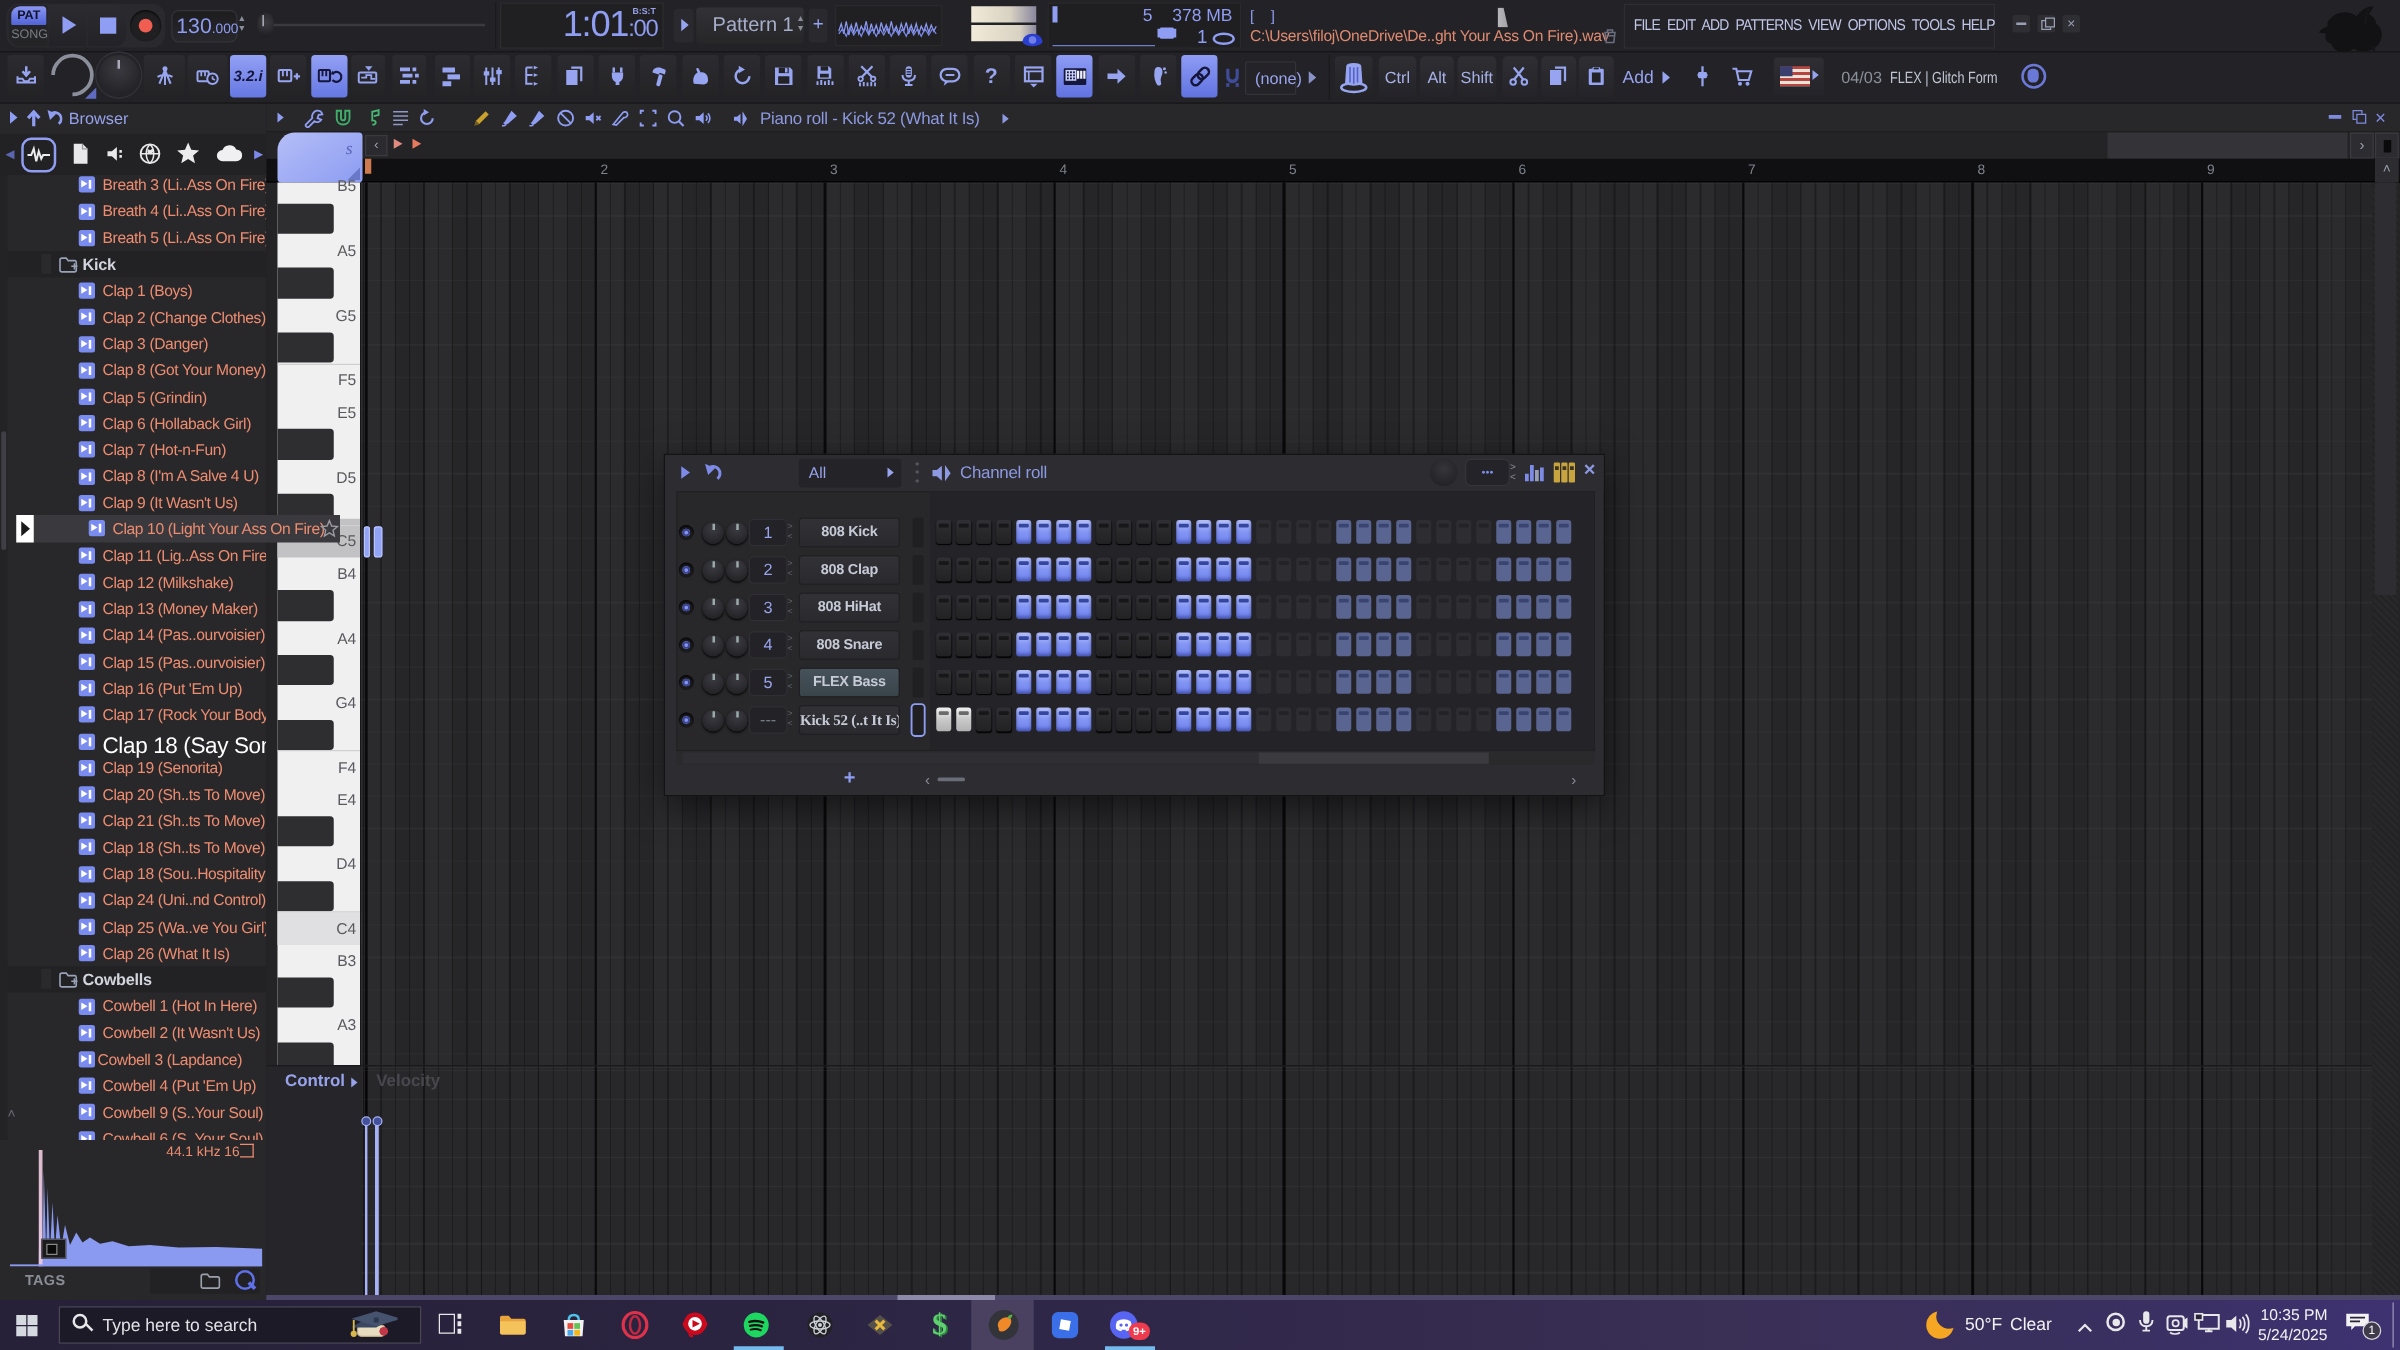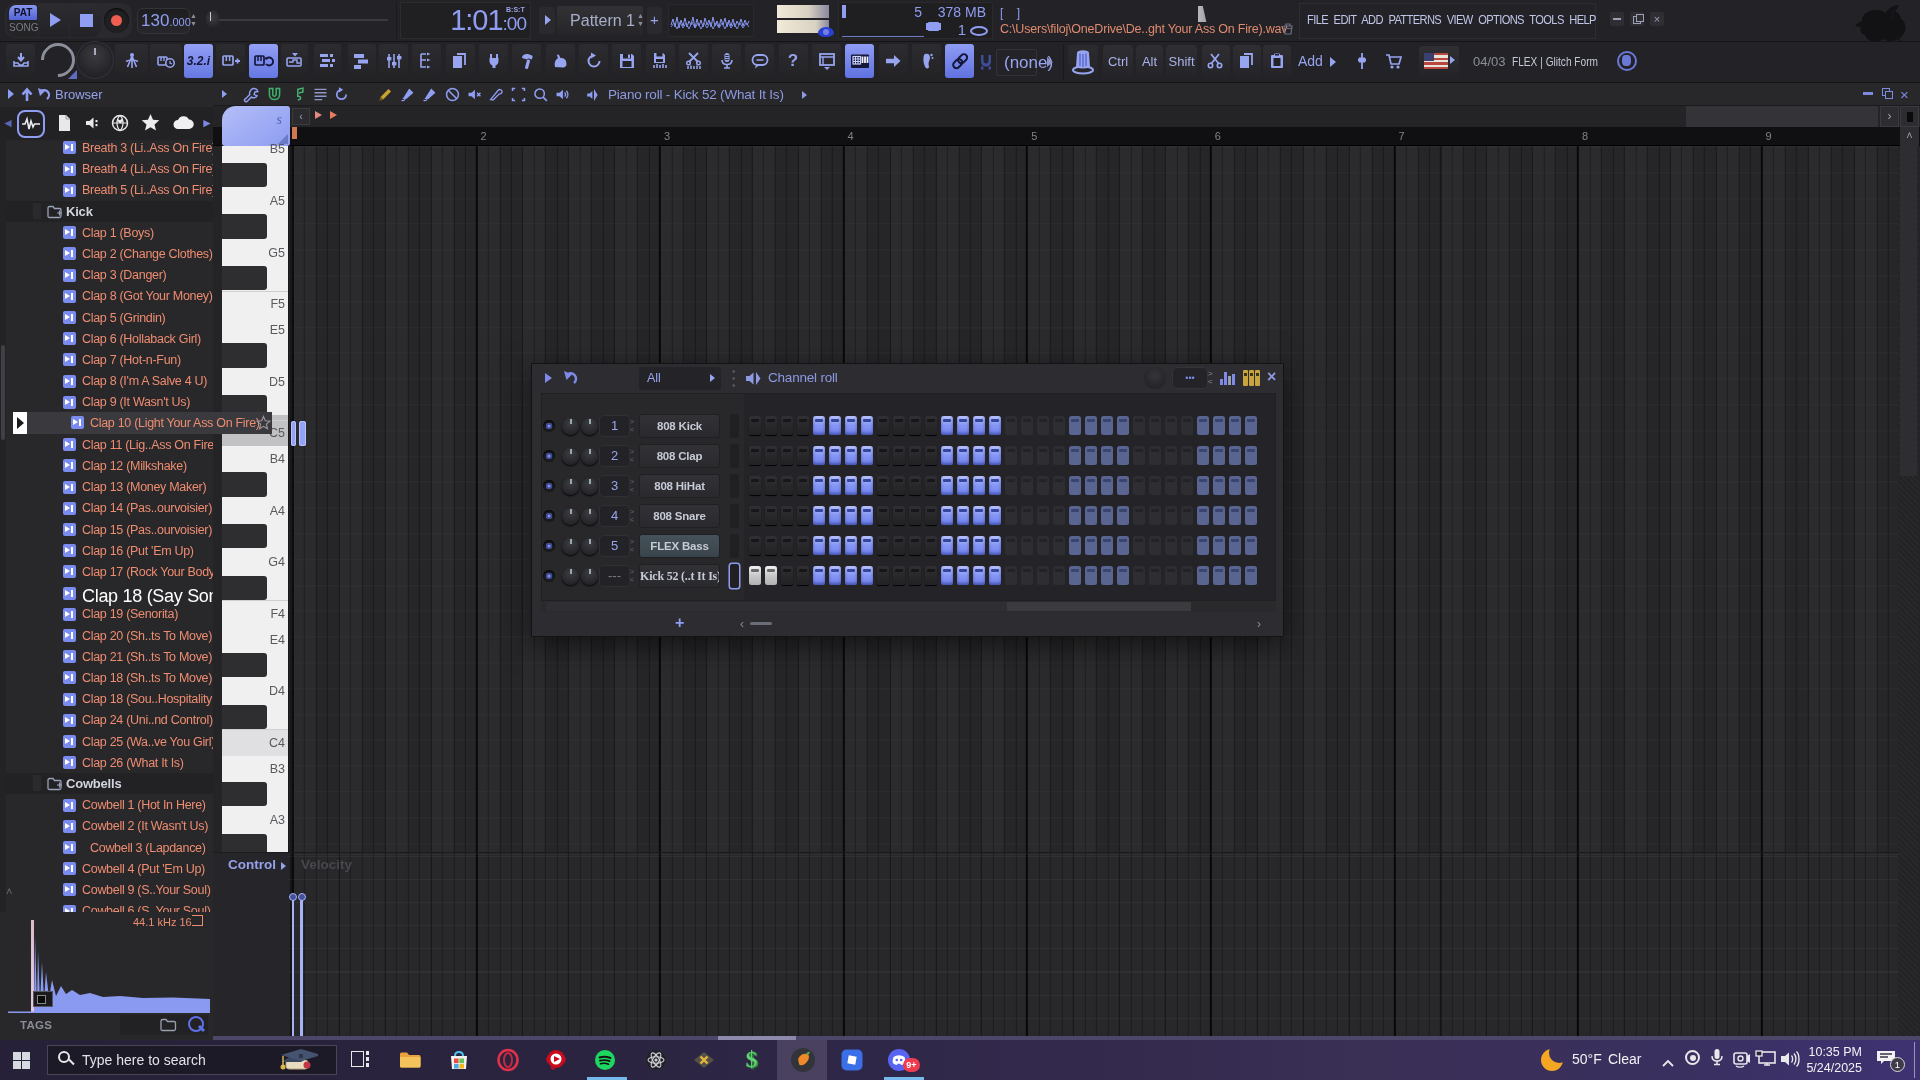--- a/index.html
+++ b/index.html
@@ -261,21 +261,21 @@
               <rect x="1.5" y="7" width="10" height="6.5" rx="3.2" fill="none" stroke="#14163a" stroke-width="2"></rect>
               <rect x="8.5" y="7" width="10" height="6.5" rx="3.2" fill="none" stroke="#14163a" stroke-width="2"></rect>
             </g>
           </svg></div>
       </div>
       <div class="abs" style="left: 979px; top: 11px;"><svg width="14" height="17" viewBox="0 0 14 17">
           <path d="M2 2 V8 C2 11.5 4 13.5 7 13.5 C10 13.5 12 11.5 12 8 V2 H9.5 V8 C9.5 9.5 8.5 10.5 7 10.5 C5.5 10.5 4.5 9.5 4.5 8 V2 Z" fill="#3f4c9a"></path>
           <rect x="2" y="13.5" width="2.5" height="3" fill="#3f4c9a"></rect>
           <rect x="9.5" y="13.5" width="2.5" height="3" fill="#3f4c9a"></rect>
         </svg></div>
-      <div class="abs" style="left: 996px; top: 7px; width: 41px; height: 27px; background: rgb(36, 36, 40); border: 1px solid rgb(50, 50, 55); border-radius: 2px; box-sizing: border-box; color: rgb(152, 164, 238); font-size: 17px; line-height: 25px;"><span style="margin-left:7px;">(none)</span></div>
+      <div class="abs" style="left: 996px; top: 7px; width: 41px; height: 27px; background: rgb(36, 36, 40); border: 1px solid rgb(50, 50, 55); border-radius: 2px; box-sizing: border-box; color: rgb(152, 164, 238); font-size: 13px; line-height: 25px;"><span style="margin-left:7px;">(none)</span></div>
       <div class="abs" style="left: 1047px; top: 15px; width: 0px; height: 0px; border-left: 6px solid rgb(138, 147, 200); border-top: 5px solid transparent; border-bottom: 5px solid transparent;"></div>
       <div class="abs" style="left: 1063px; top: 2px; width: 1px; height: 36px; background: rgb(26, 26, 28);"></div>
       <div class="abs" style="left: 1068px; top: 3px; width: 30px; height: 33px; background: linear-gradient(rgb(44, 44, 48), rgb(35, 35, 38)); border-radius: 3px;"><svg width="30" height="33">
           <ellipse cx="15" cy="25" rx="10" ry="3.5" fill="none" stroke="#97a4ef" stroke-width="2"></ellipse>
           <path d="M9 8 Q15 5.5 21 8 L22 22 Q15 25 8 22 Z" fill="#97a4ef"></path>
           <ellipse cx="15" cy="7.5" rx="6" ry="2.2" fill="#97a4ef"></ellipse>
           <path d="M12 8.5 V21 M15 9 V22 M18 8.5 V21" stroke="#5563c8" stroke-width="1.3"></path>
         </svg></div>
       <div class="abs" style="left: 1103px; top: 3px; width: 30px; height: 33px; background: linear-gradient(rgb(46, 46, 51), rgb(36, 36, 40)); border-radius: 4px; color: rgb(169, 178, 232); font-size: 13px; text-align: center; line-height: 33px;">Ctrl</div>
       <div class="abs" style="left: 1136px; top: 3px; width: 27px; height: 33px; background: linear-gradient(rgb(46, 46, 51), rgb(36, 36, 40)); border-radius: 4px; color: rgb(169, 178, 232); font-size: 13px; text-align: center; line-height: 33px;">Alt</div>
@@ -524,21 +524,21 @@
       <div class="abs" style="left: 82px; top: 715.1px; color: rgb(238, 140, 112); font-size: 12.5px; letter-spacing: -0.3px; white-space: nowrap;">Cowbell 1 (Hot In Here)</div>
       <div class="abs" style="left: 63px; top: 736.8px; width: 13px; height: 13px; background: rgb(123, 140, 240); border-radius: 2px;">
         <div class="abs" style="left: 2px; top: 3px; width: 0px; height: 0px; border-left: 5px solid rgb(255, 255, 255); border-top: 3.5px solid transparent; border-bottom: 3.5px solid transparent;"></div>
         <div class="abs" style="left: 8px; top: 3px; width: 2px; height: 7px; background: rgb(255, 255, 255);"></div>
       </div>
       <div class="abs" style="left: 82px; top: 736.3px; color: rgb(238, 140, 112); font-size: 12.5px; letter-spacing: -0.3px; white-space: nowrap;">Cowbell 2 (It Wasn't Us)</div>
       <div class="abs" style="left: 63px; top: 758px; width: 13px; height: 13px; background: rgb(123, 140, 240); border-radius: 2px;">
         <div class="abs" style="left: 2px; top: 3px; width: 0px; height: 0px; border-left: 5px solid rgb(255, 255, 255); border-top: 3.5px solid transparent; border-bottom: 3.5px solid transparent;"></div>
         <div class="abs" style="left: 8px; top: 3px; width: 2px; height: 7px; background: rgb(255, 255, 255);"></div>
       </div>
-      <div class="abs" style="left: 78px; top: 757.5px; color: rgb(238, 140, 112); font-size: 12.5px; letter-spacing: -0.3px; white-space: nowrap; margin-left: 12px;">Cowbell 3 (Lapdance)</div>
+      <div class="abs" style="left: 78px; top: 757.5px; color: rgb(238, 140, 112); font-size: 12.5px; letter-spacing: -0.3px; white-space: nowrap;">Cowbell 3 (Lapdance)</div>
       <div class="abs" style="left: 63px; top: 779.2px; width: 13px; height: 13px; background: rgb(123, 140, 240); border-radius: 2px;">
         <div class="abs" style="left: 2px; top: 3px; width: 0px; height: 0px; border-left: 5px solid rgb(255, 255, 255); border-top: 3.5px solid transparent; border-bottom: 3.5px solid transparent;"></div>
         <div class="abs" style="left: 8px; top: 3px; width: 2px; height: 7px; background: rgb(255, 255, 255);"></div>
       </div>
       <div class="abs" style="left: 82px; top: 778.7px; color: rgb(238, 140, 112); font-size: 12.5px; letter-spacing: -0.3px; white-space: nowrap;">Cowbell 4 (Put 'Em Up)</div>
       <div class="abs" style="left: 63px; top: 800.4px; width: 13px; height: 13px; background: rgb(123, 140, 240); border-radius: 2px;">
         <div class="abs" style="left: 2px; top: 3px; width: 0px; height: 0px; border-left: 5px solid rgb(255, 255, 255); border-top: 3.5px solid transparent; border-bottom: 3.5px solid transparent;"></div>
         <div class="abs" style="left: 8px; top: 3px; width: 2px; height: 7px; background: rgb(255, 255, 255);"></div>
       </div>
       <div class="abs" style="left: 82px; top: 799.9px; color: rgb(238, 140, 112); font-size: 12.5px; letter-spacing: -0.3px; white-space: nowrap;">Cowbell 9 (S..Your Soul)</div>

